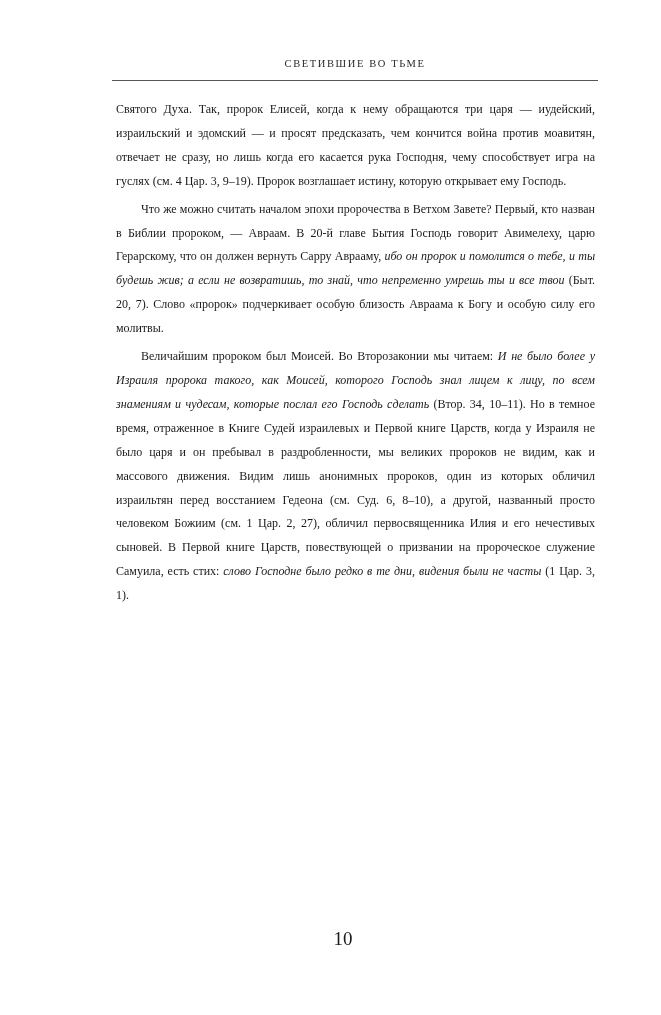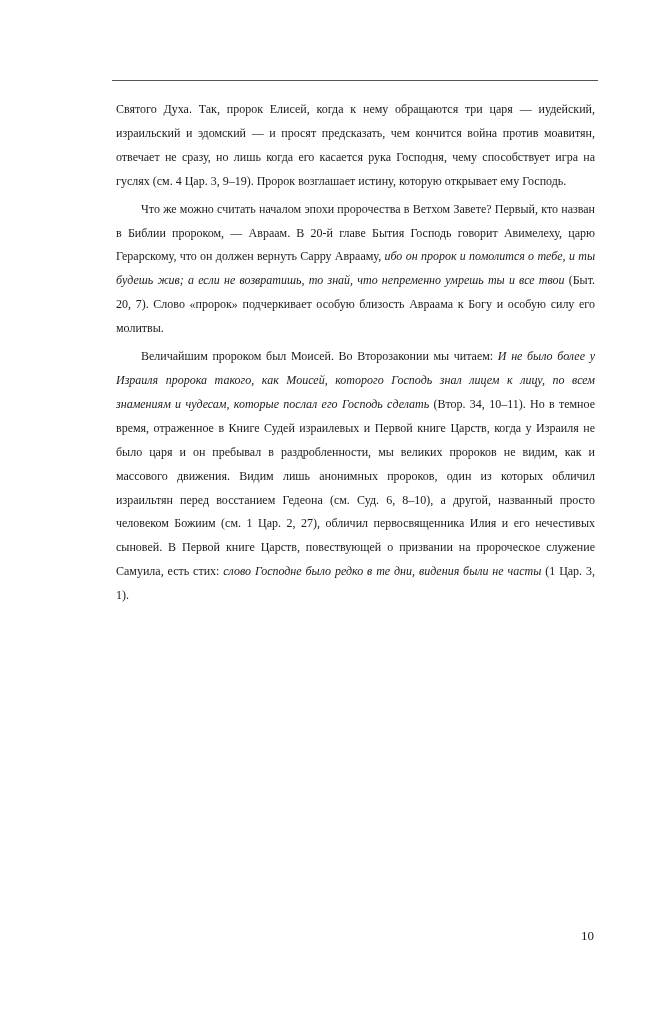--- a/index.html
+++ b/index.html
@@ -64,33 +64,34 @@
   }
 
   .para i,
   .para .it {
     font-style: italic;
   }
 
   
   .folio {
     position: absolute;
-    left: 108px;
+    left: 100px;
     top: 928px;
     width: 486px;
-    text-align: right;
-    font-size: 13px;
+    text-align: center;
+    font-size: 19px;
     color: #1a1a1a;
   }
 </style>
 </head>
 <body>
 
 <div class="page">
 
+  <div class="running-head">СВЕТИВШИЕ ВО ТЬМЕ</div>
 
   <div class="head-rule"></div>
 
   <div class="textblock">
 
     <p class="para first"><span>Святого Духа. Так, пророк Елисей, когда к нему обращаются три царя — иудейский, израильский и эдомский — и просят предсказать, чем кончится война против моавитян, отвечает не сразу, но лишь когда его касается рука Господня, чему способствует игра на гуслях (см. 4 Цар. 3, 9–19). Пророк возглашает истину, которую открывает ему Господь.</span></p>
 
     <p class="para"><span>Что же можно считать началом эпохи пророчества в Ветхом Завете? Первый, кто назван в Библии пророком, — Авраам. В 20-й главе Бытия Господь говорит Авимелеху, царю Герарскому, что он должен вернуть Сарру Аврааму, </span><span class="it">ибо он пророк и помолится о тебе, и ты будешь жив; а если не возвратишь, то знай, что непременно умрешь ты и все твои</span><span> (Быт. 20, 7). Слово «пророк» подчеркивает особую близость Авраама к Богу и особую силу его молитвы.</span></p>
 
     <p class="para"><span>Величайшим пророком был Моисей. Во Второзаконии мы читаем: </span><span class="it">И не было более у Израиля пророка такого, как Моисей, которого Господь знал лицем к лицу, по всем знамениям и чудесам, которые послал его Господь сделать</span><span> (Втор. 34, 10–11). Но в темное время, отраженное в Книге Судей израилевых и Первой книге Царств, когда у Израиля не было царя и он пребывал в раздробленности, мы великих пророков не видим, как и массового движения. Видим лишь анонимных пророков, один из которых обличил израильтян перед восстанием Гедеона (см. Суд. 6, 8–10), а другой, названный просто человеком Божиим (см. 1 Цар. 2, 27), обличил первосвященника Илия и его нечестивых сыновей. В Первой книге Царств, повествующей о призвании на пророческое служение Самуила, есть стих: </span><span class="it">слово Господне было редко в те дни, видения были не часты</span><span> (1 Цар. 3, 1).</span></p>

